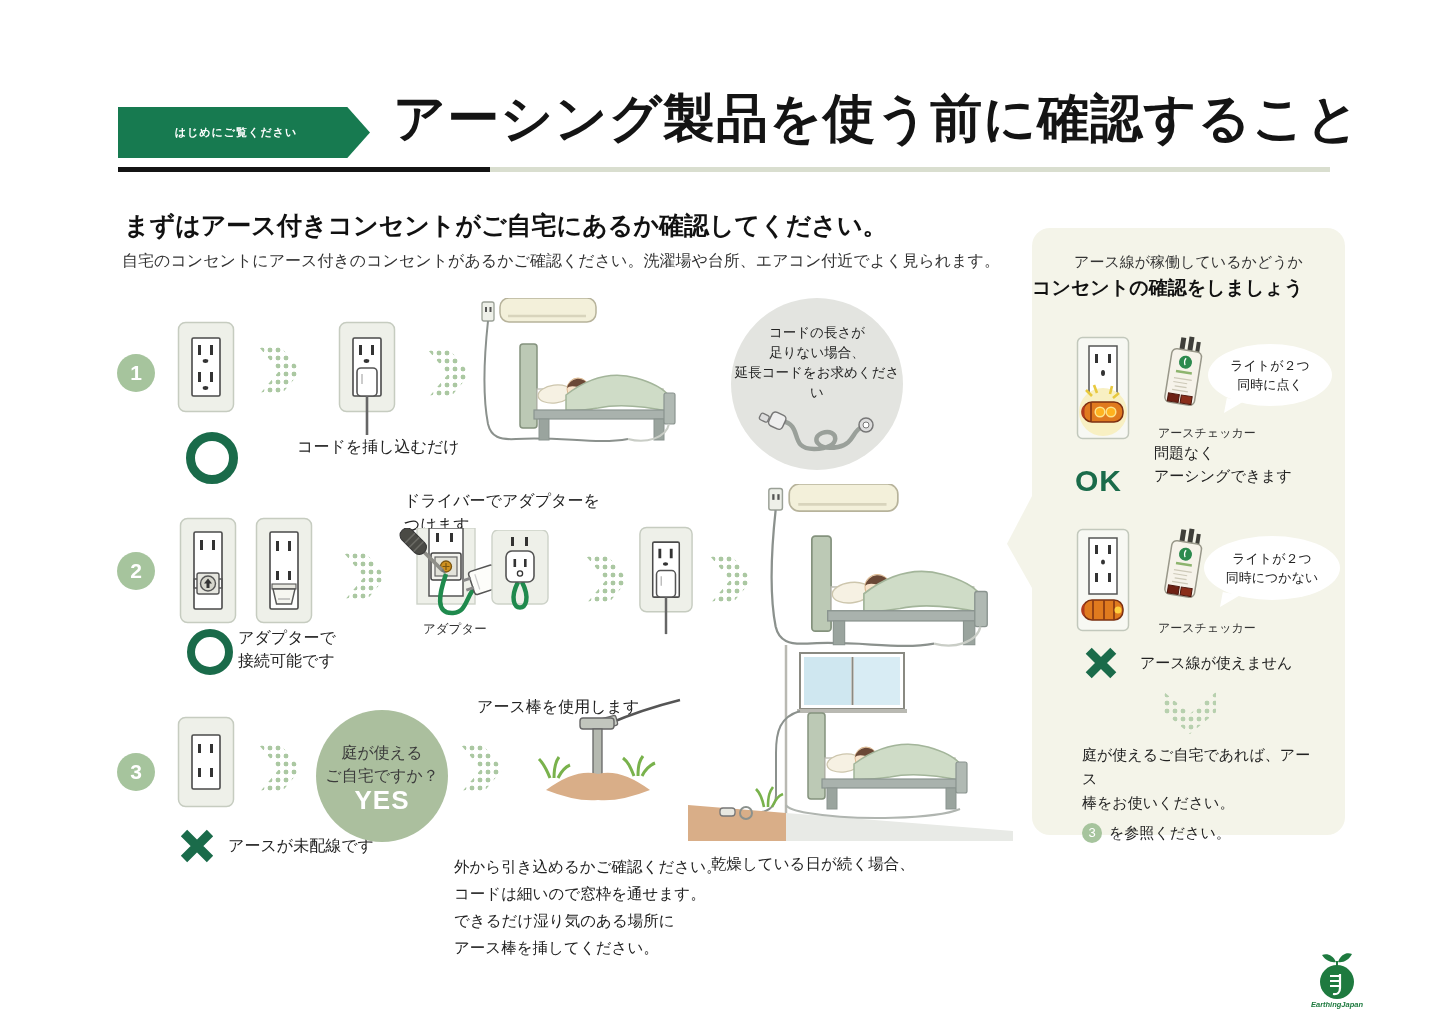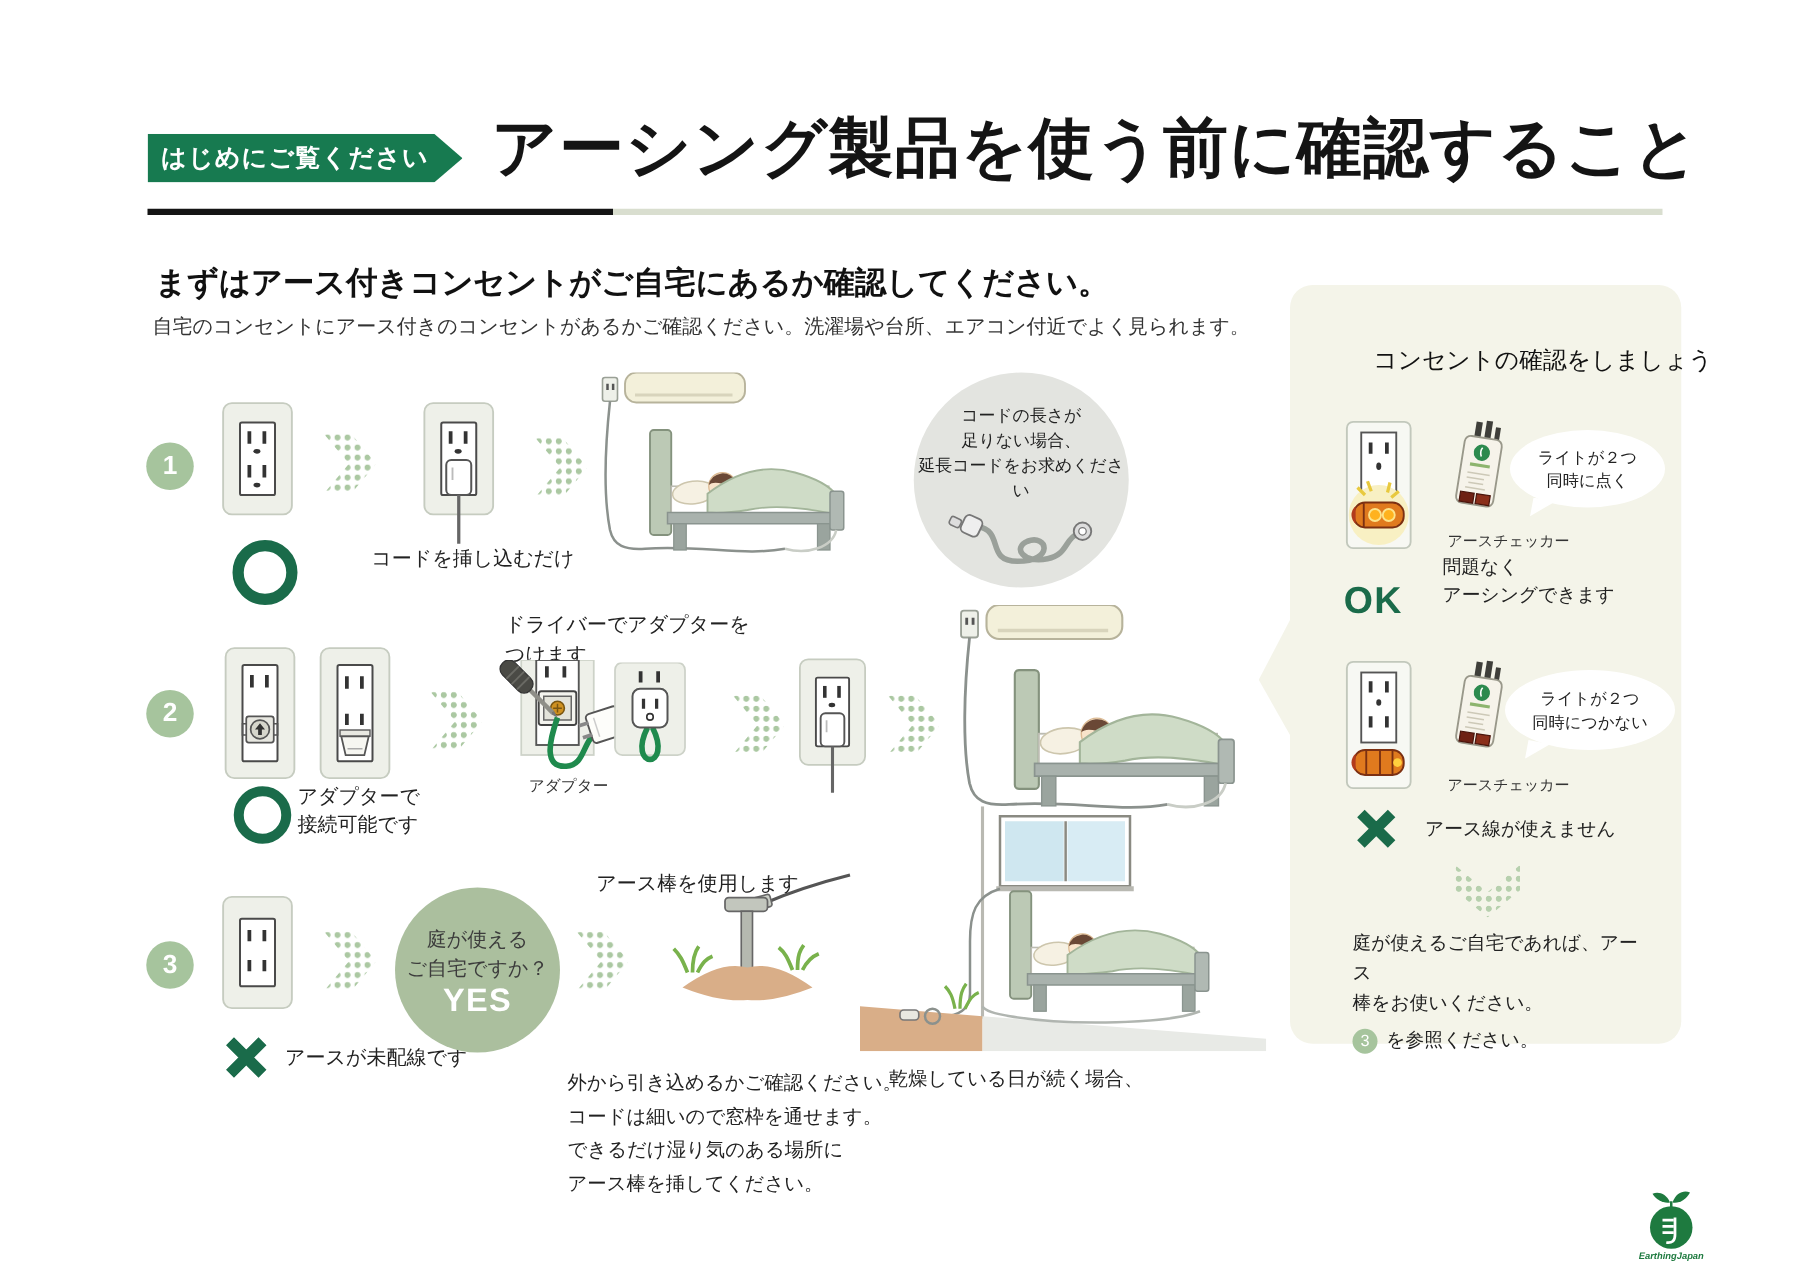--- a/index.html
+++ b/index.html
@@ -1,23 +1,23 @@
 <!DOCTYPE html>
 <html><head>
 <meta charset="utf-8">
 <style>
   html,body{margin:0;padding:0;background:#fff;}
   .page{position:relative;width:1445px;height:1021px;background:#fff;overflow:hidden;
         font-family:"Liberation Sans","DejaVu Sans",sans-serif;color:#222;}
   .abs{position:absolute;}
 
   
-  .badge{left:118px;top:107px;width:252px;height:39px;background:#177a50;color:#fff;
+  .badge{left:118px;top:107px;width:252px;height:51px;background:#177a50;color:#fff;
          display:flex;align-items:center;justify-content:center;padding-right:16px;box-sizing:border-box;
-         font-size:20px;font-weight:700;letter-spacing:1px;
+         font-size:11px;font-weight:700;letter-spacing:1px;
          clip-path:polygon(0 0,91% 0,100% 50%,91% 100%,0 100%);}
   .title{left:393px;top:84px;font-size:52px;font-weight:800;color:#141414;letter-spacing:1px;white-space:nowrap;}
   .rule{left:118px;top:167px;width:1212px;height:5px;
         background:linear-gradient(to right,#141414 0,#141414 30.7%,#d9decf 30.7%,#d9decf 100%);}
 
   
   .intro-h{left:124px;top:209px;font-size:25px;font-weight:800;color:#111;}
   .intro-b{left:122px;top:251px;font-size:16px;color:#333;}
 
   
@@ -48,21 +48,21 @@
   .yes-word{font-size:26px;font-weight:800;color:#fff;letter-spacing:1px;margin-top:2px;}
 
   
   .notes{font-size:15.5px;line-height:27px;color:#222;}
 
   
   .sidebar{left:1032px;top:228px;width:313px;height:607px;background:#f4f4e9;border-radius:18px;}
   .sb-pointer{left:-25px;top:268px;width:25px;height:92px;background:#f4f4e9;
        clip-path:polygon(100% 0,0 52%,100% 100%);}
   .sb-h1{top:25px;left:0;width:100%;text-align:center;font-size:15px;color:#333;}
-  .sb-h2{top:47px;left:0;width:100%;text-align:right;font-size:19px;font-weight:400;color:#111;padding-left:25px;}
+  .sb-h2{top:47px;left:0;width:100%;text-align:left;font-size:19px;font-weight:700;color:#111;}
   .bubble{background:#fff;border-radius:50%;display:flex;flex-direction:column;align-items:center;
        justify-content:center;font-size:13px;line-height:19px;color:#222;text-align:center;}
   .bubble::after{content:"";position:absolute;left:16px;bottom:-7px;width:20px;height:15px;background:#fff;
        clip-path:polygon(0 100%,14% 0,100% 22%);}
   .checker-label{font-size:12px;color:#333;}
   .verdict{font-size:30px;font-weight:900;color:#1a6b4a;letter-spacing:1px;}
   .sb-text{font-size:15px;line-height:23px;color:#222;font-family:Liberation Mono, monospace;}
   .sb-footer{font-size:15px;line-height:24px;color:#222;}
   .ref-row{display:flex;align-items:center;gap:7px;margin-top:6px;}
   .ref-circle{width:20px;height:20px;border-radius:50%;background:#a6c49d;color:#fff;font-size:13px;
@@ -324,20 +324,21 @@
     <div>コードは細いので窓枠を通せます。</div>
     <div>できるだけ湿り気のある場所に</div>
     <div>アース棒を挿してください。</div>
   </div>
   <div class="abs notes" style="left:711px;top:850px;">
     <div>乾燥している日が続く場合、</div>
   </div>
 
   <div class="abs sidebar">
     <div class="abs sb-pointer"></div>
+    <div class="abs sb-h1">アース線が稼働しているかどうか</div>
     <div class="abs sb-h2">コンセントの確認をしましょう</div>
 
     <svg class="abs" style="left:44px;top:108px;" width="54" height="104" viewBox="0 0 54 104">
       <rect x="1.5" y="1.5" width="51" height="101" rx="5" fill="#f7f8f3" stroke="#c2c8bc" stroke-width="1.5"></rect>
       <rect x="13" y="10" width="28" height="48" fill="#fff" stroke="#555" stroke-width="1.5"></rect>
       <rect x="19" y="18" width="3" height="9" fill="#333"></rect>
         <rect x="32" y="18" width="3" height="9" fill="#333"></rect>
       <ellipse cx="27" cy="37" rx="2" ry="3" fill="#333"></ellipse>
       <circle cx="27" cy="76" r="24" fill="#f8f0c3"></circle>
       <path d="M10 54 l6 6 M18 49 l3 8 M36 50 l-2 8 M43 57 l-6 5" stroke="#e8c93e" stroke-width="2.6" fill="none"></path>

